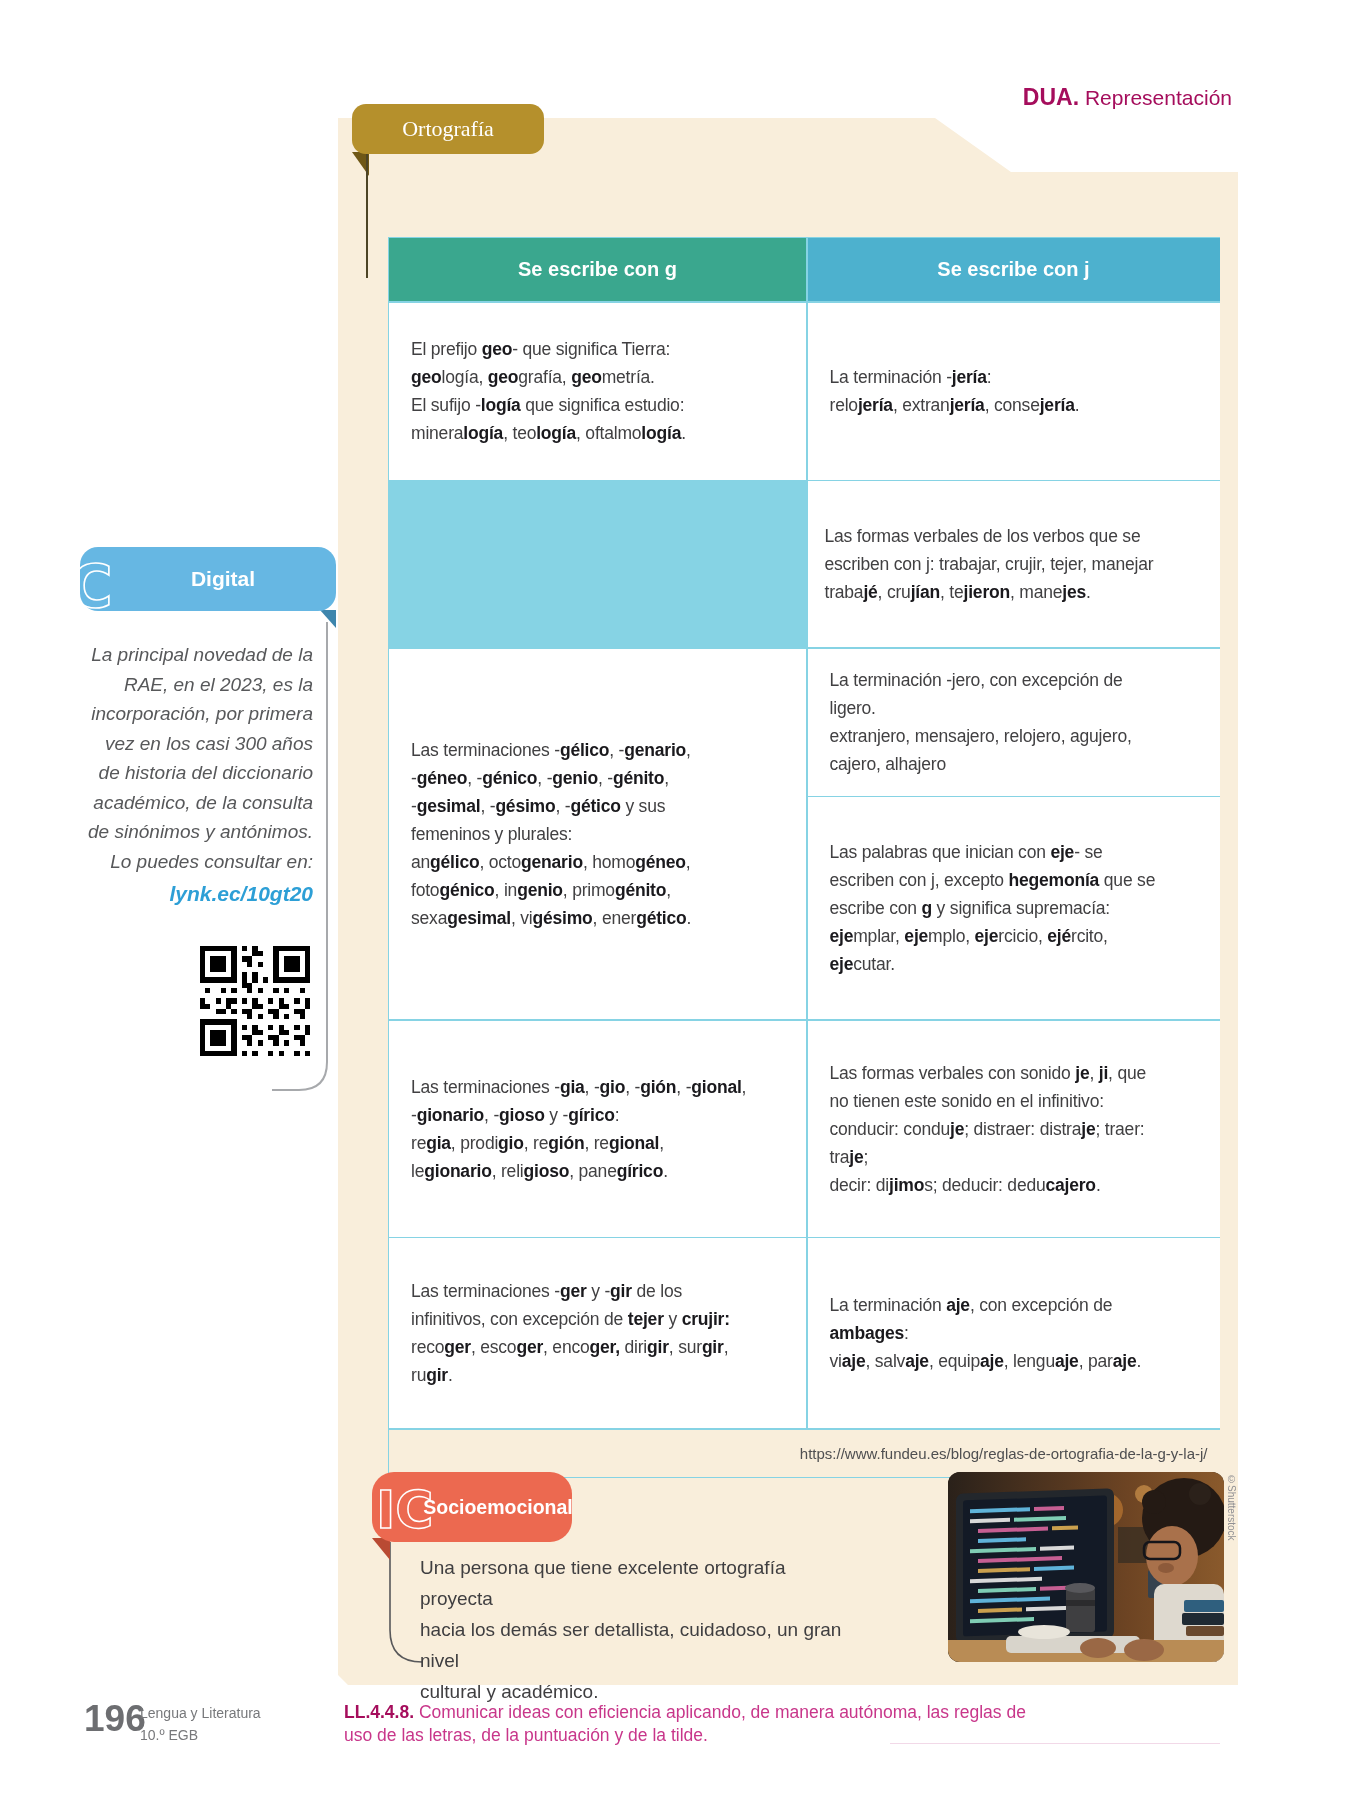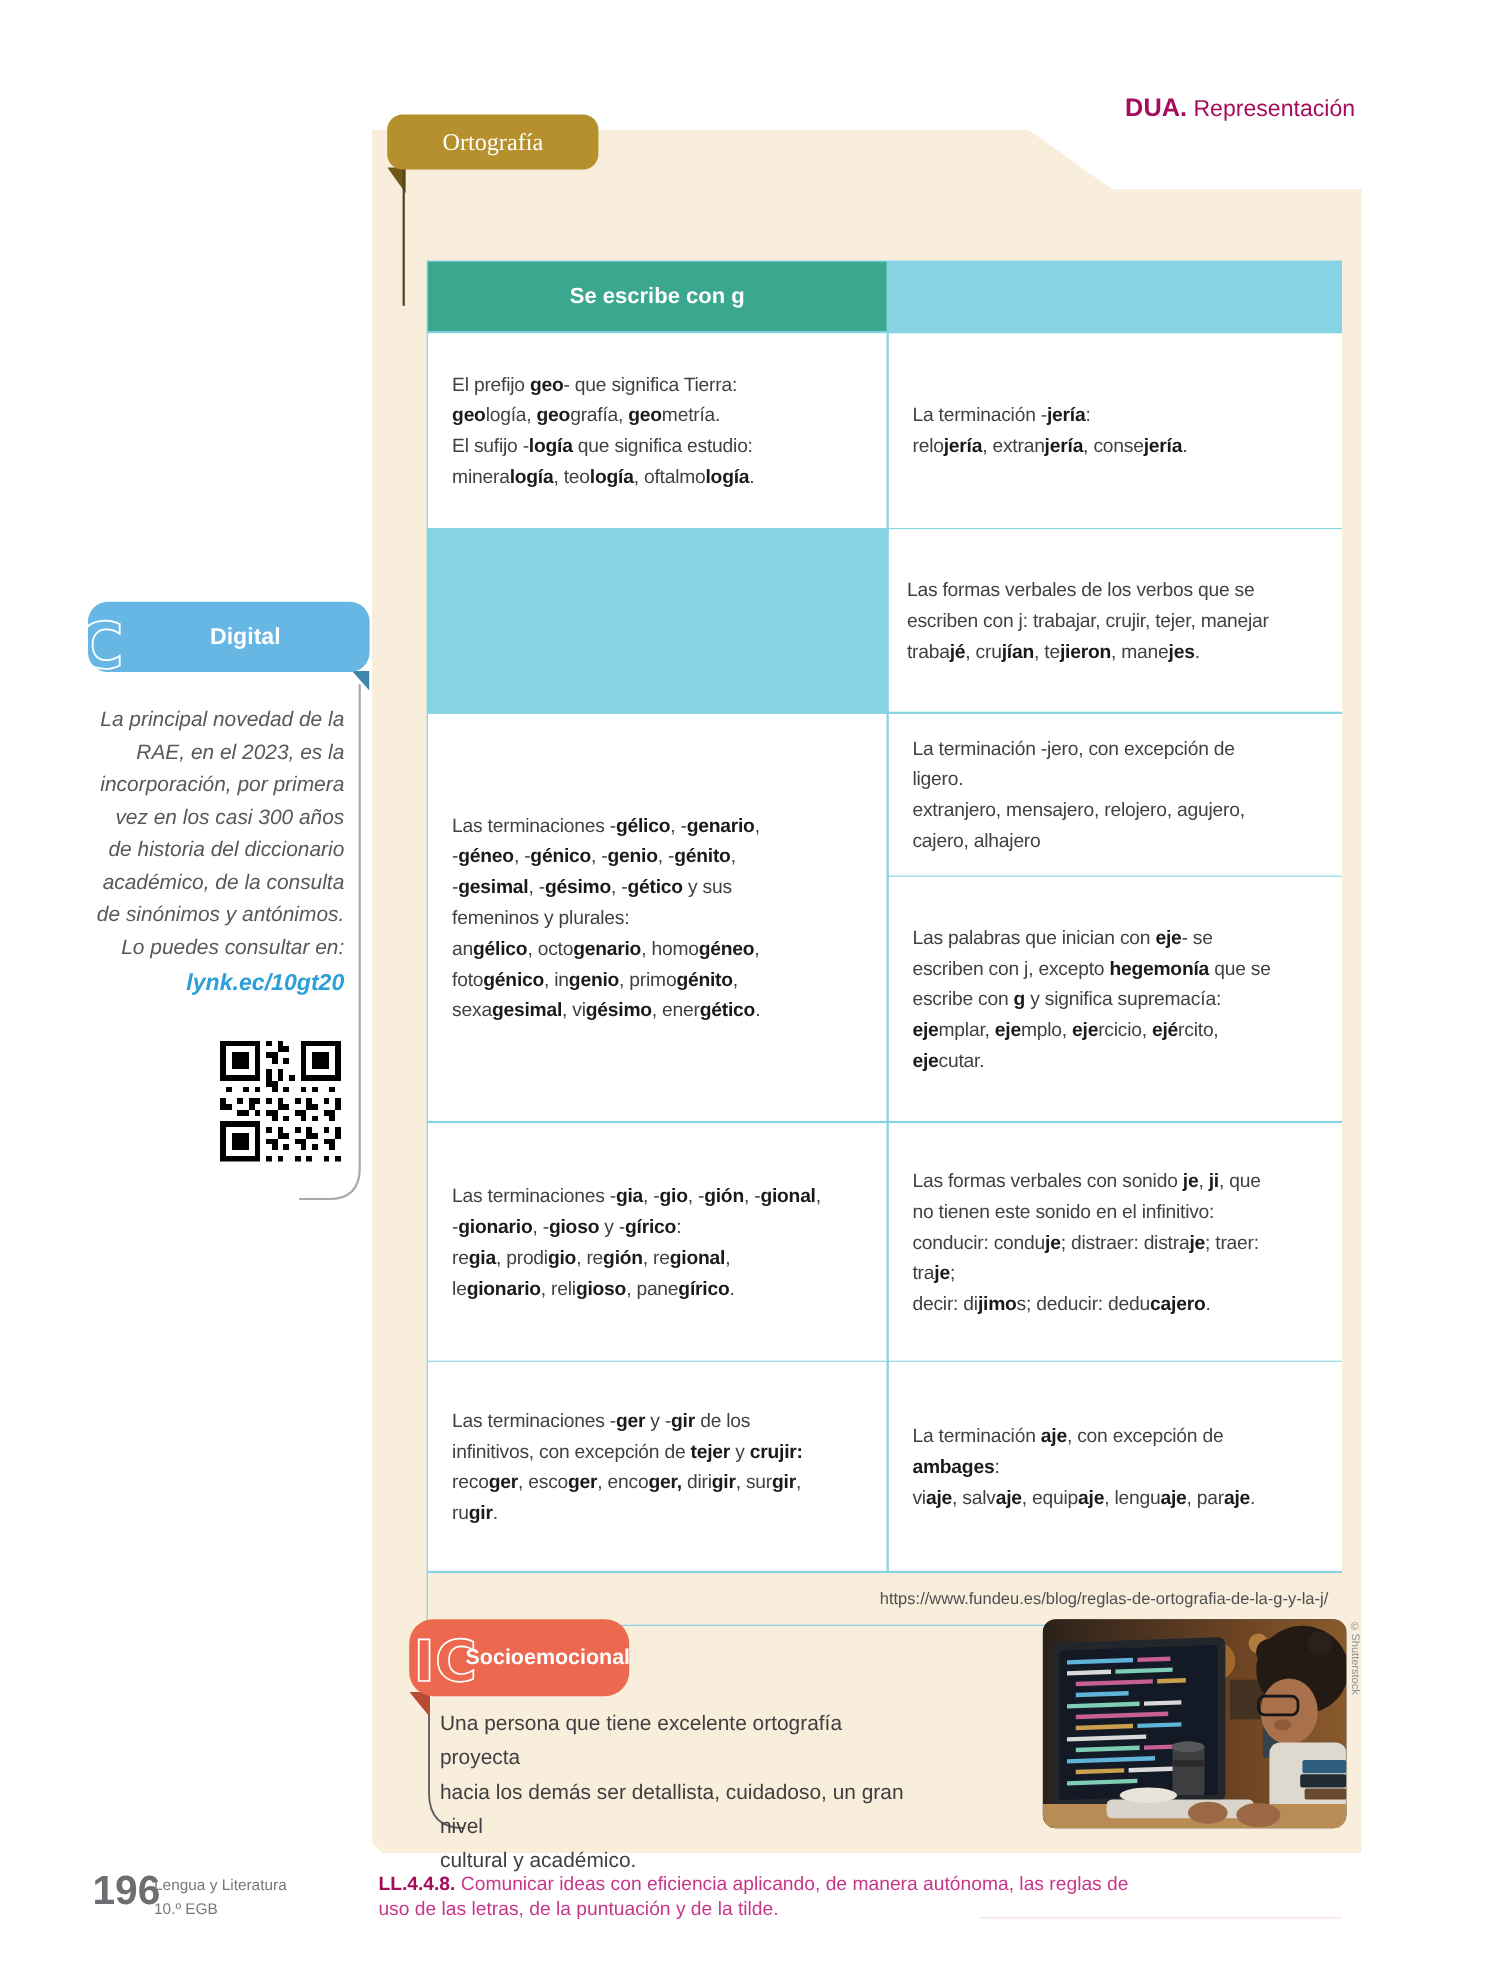--- a/index.html
+++ b/index.html
@@ -54,21 +54,21 @@
   .qr{position:absolute;left:200px;top:946px;width:110px;height:110px;z-index:3;}
 
   
   .socio-pill{position:absolute;left:372px;top:1472px;width:200px;height:70px;background:#ec6950;
               border-radius:22px;display:flex;align-items:center;justify-content:center;
               color:#fff;font-size:19.5px;font-weight:bold;z-index:5;padding-left:52px;box-sizing:border-box;}
   .socio-glyph{position:absolute;left:374px;top:1478px;z-index:6;}
   .socio-fold{position:absolute;left:372px;top:1538px;width:18px;height:22px;background:#b94a33;
               clip-path:polygon(0 0,100% 0,100% 100%);z-index:4;}
   .socio-tail{position:absolute;left:0;top:0;z-index:3;}
-  .socio-text{position:absolute;left:400px;top:1552px;width:430px;font-size:19px;line-height:31px;
+  .socio-text{position:absolute;left:420px;top:1552px;width:430px;font-size:19px;line-height:31px;
               color:#3f3e40;z-index:4;}
 
   
   .photo{position:absolute;left:948px;top:1472px;width:276px;height:190px;border-radius:12px;
          overflow:hidden;z-index:4;background:#2a2018;}
   .photo-credit{position:absolute;left:1226px;top:1474px;writing-mode:vertical-rl;
                 font-size:10px;color:#8f8f93;z-index:4;}
 
   
   .pagenum{position:absolute;left:84px;top:1698px;font-size:37px;font-weight:bold;color:#6d6e71;}
@@ -90,20 +90,21 @@
   <div class="badge-fold"></div>
   <div class="badge-line"></div>
 
   <div class="dua">
     <b>DUA.</b><span> Representación</span>
   </div>
 
 
   <div class="rules-table">
     <div class="hcell h-g">Se escribe con g</div>
+    <div class="hcell h-j">Se escribe con j</div>
 
     <div class="cell" style="grid-column:1;grid-row:2;">
         <span>El prefijo <b>geo</b>- que significa Tierra:<br><b>geo</b>logía, <b>geo</b>grafía, <b>geo</b>metría.<br>El sufijo -<b>logía</b> que significa estudio:<br>minera<b>logía</b>, teo<b>logía</b>, oftalmo<b>logía</b>.</span>
       </div>
     <div class="cell" style="grid-column:2;grid-row:2;">
         <span>La terminación -<b>jería</b>:<br>relo<b>jería</b>, extran<b>jería</b>, conse<b>jería</b>.</span>
       </div>
 
     <div class="cell" style="grid-column:2;grid-row:3;padding-left:17px;">
         <span>Las formas verbales de los verbos que se<br>escriben con j: trabajar, crujir, tejer, manejar<br>traba<b>jé</b>, cru<b>jían</b>, te<b>jieron</b>, mane<b>jes</b>.</span>

